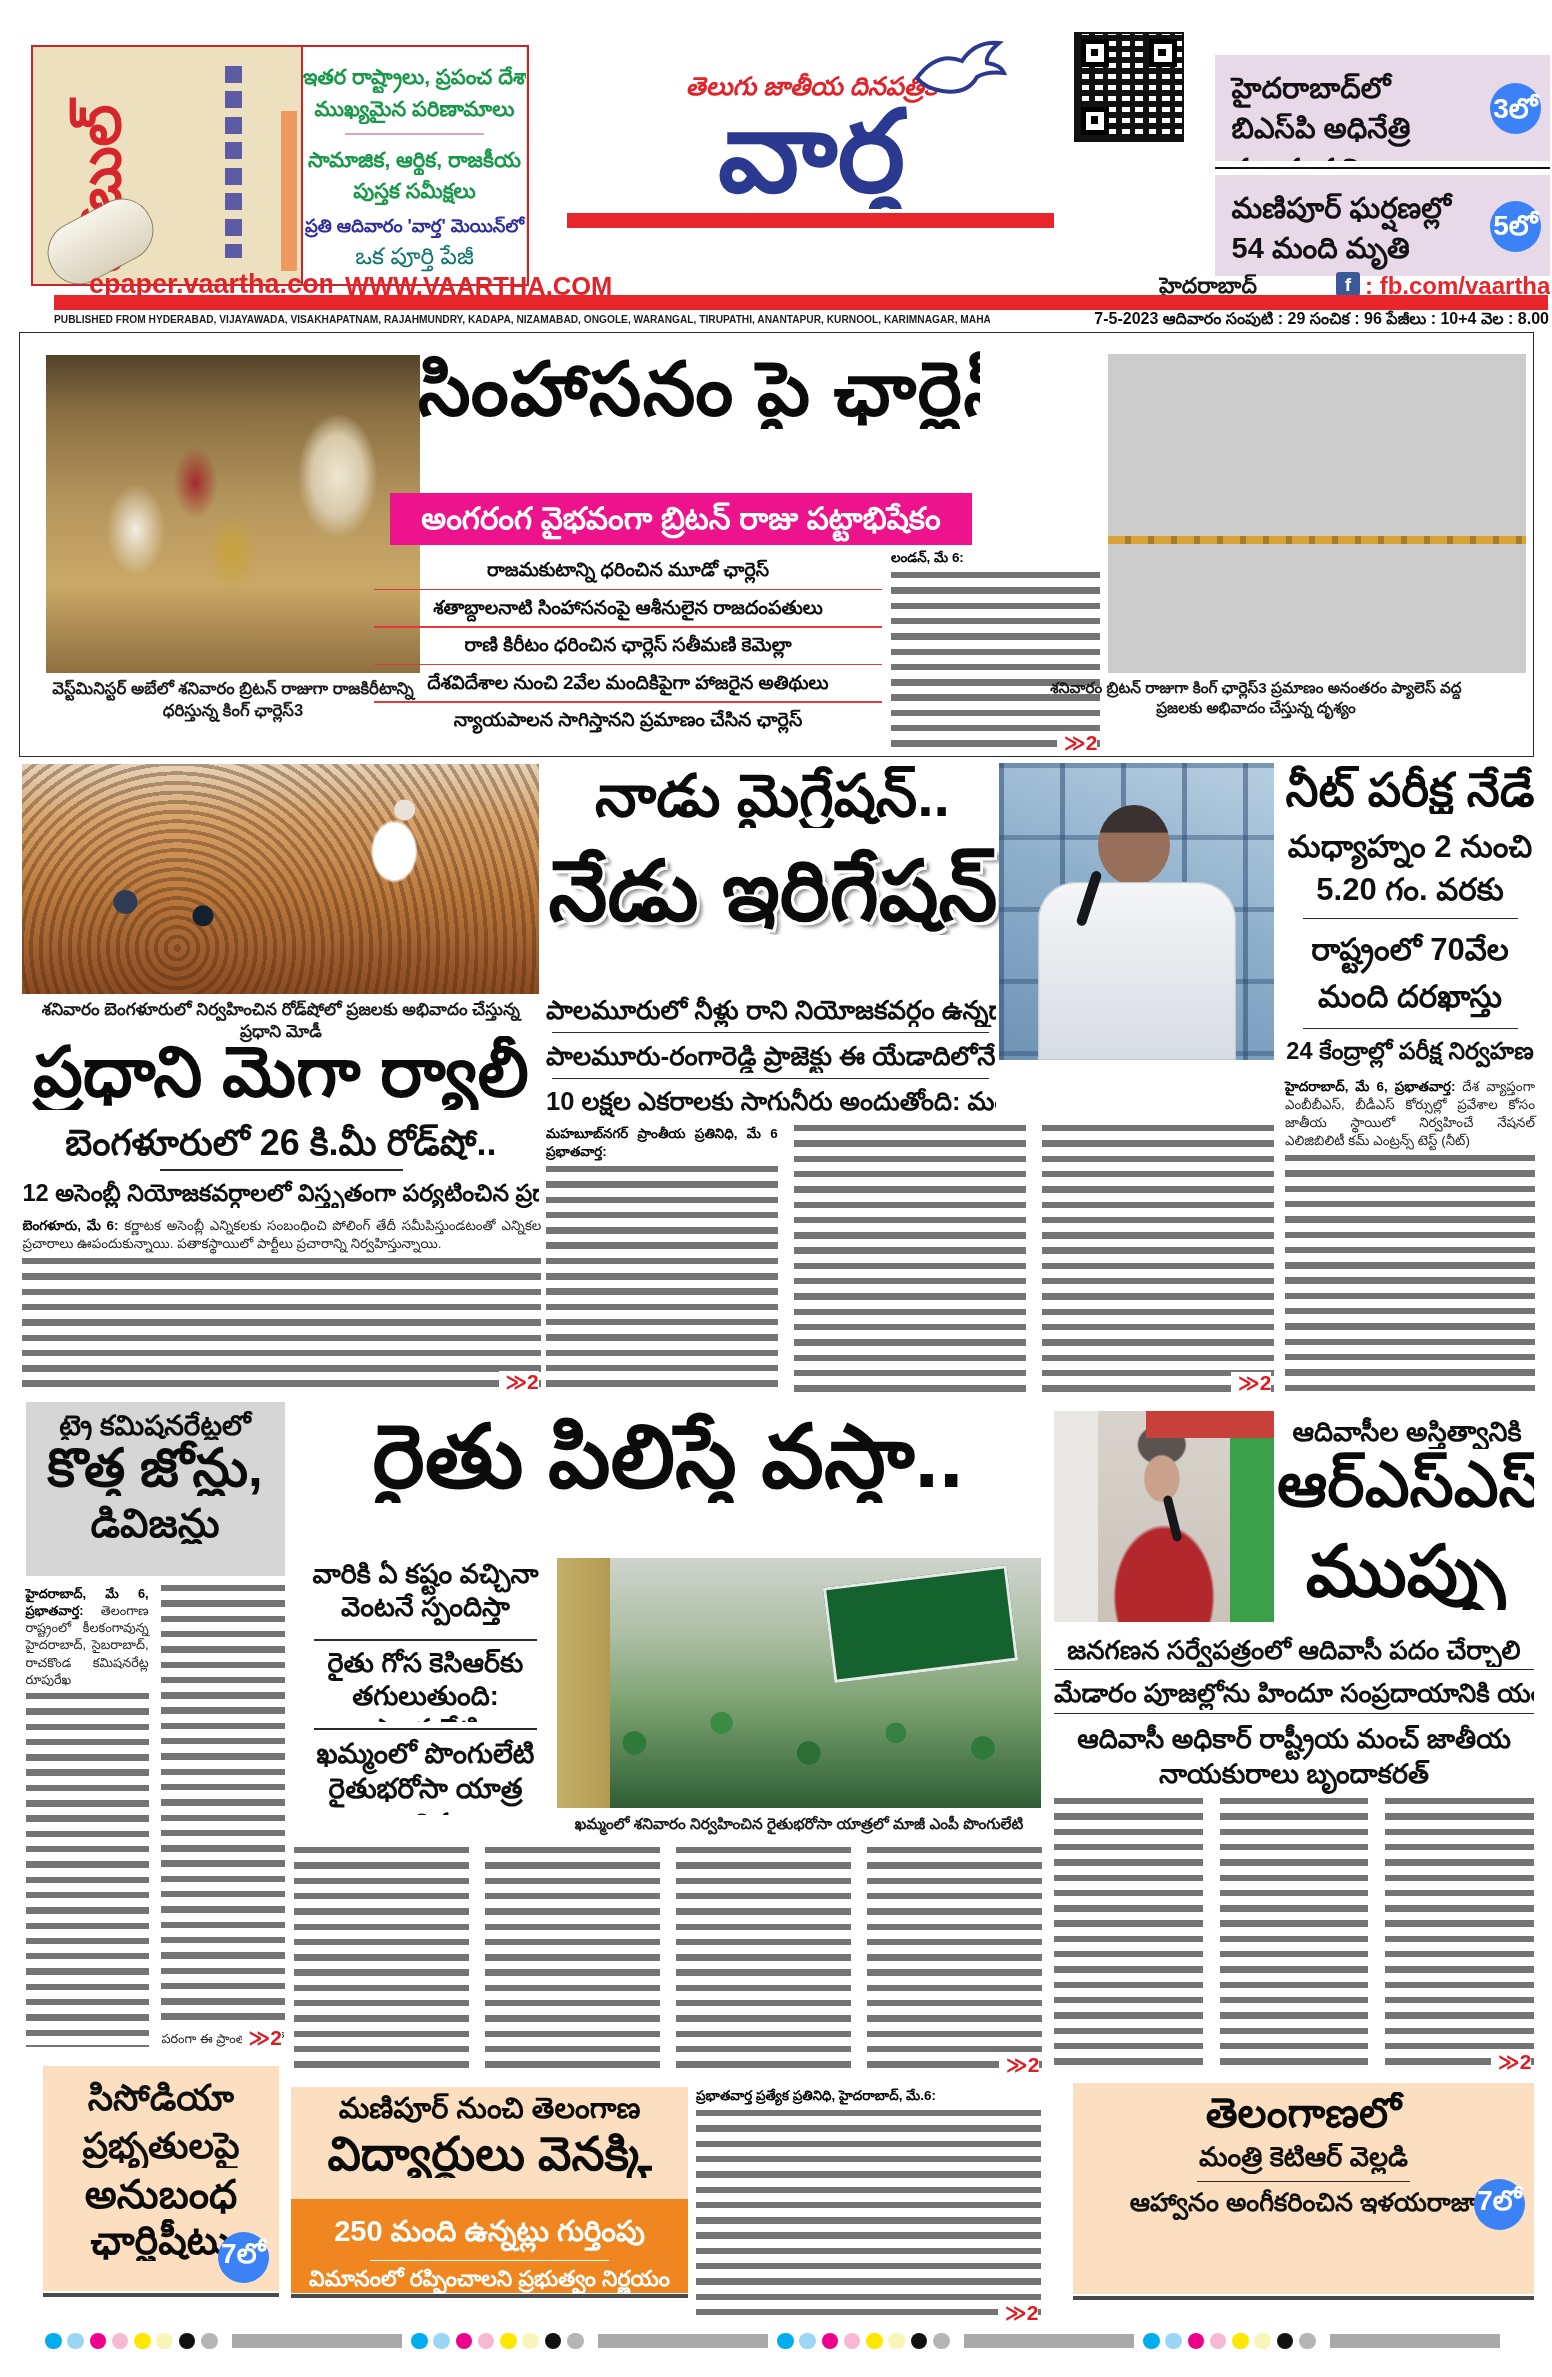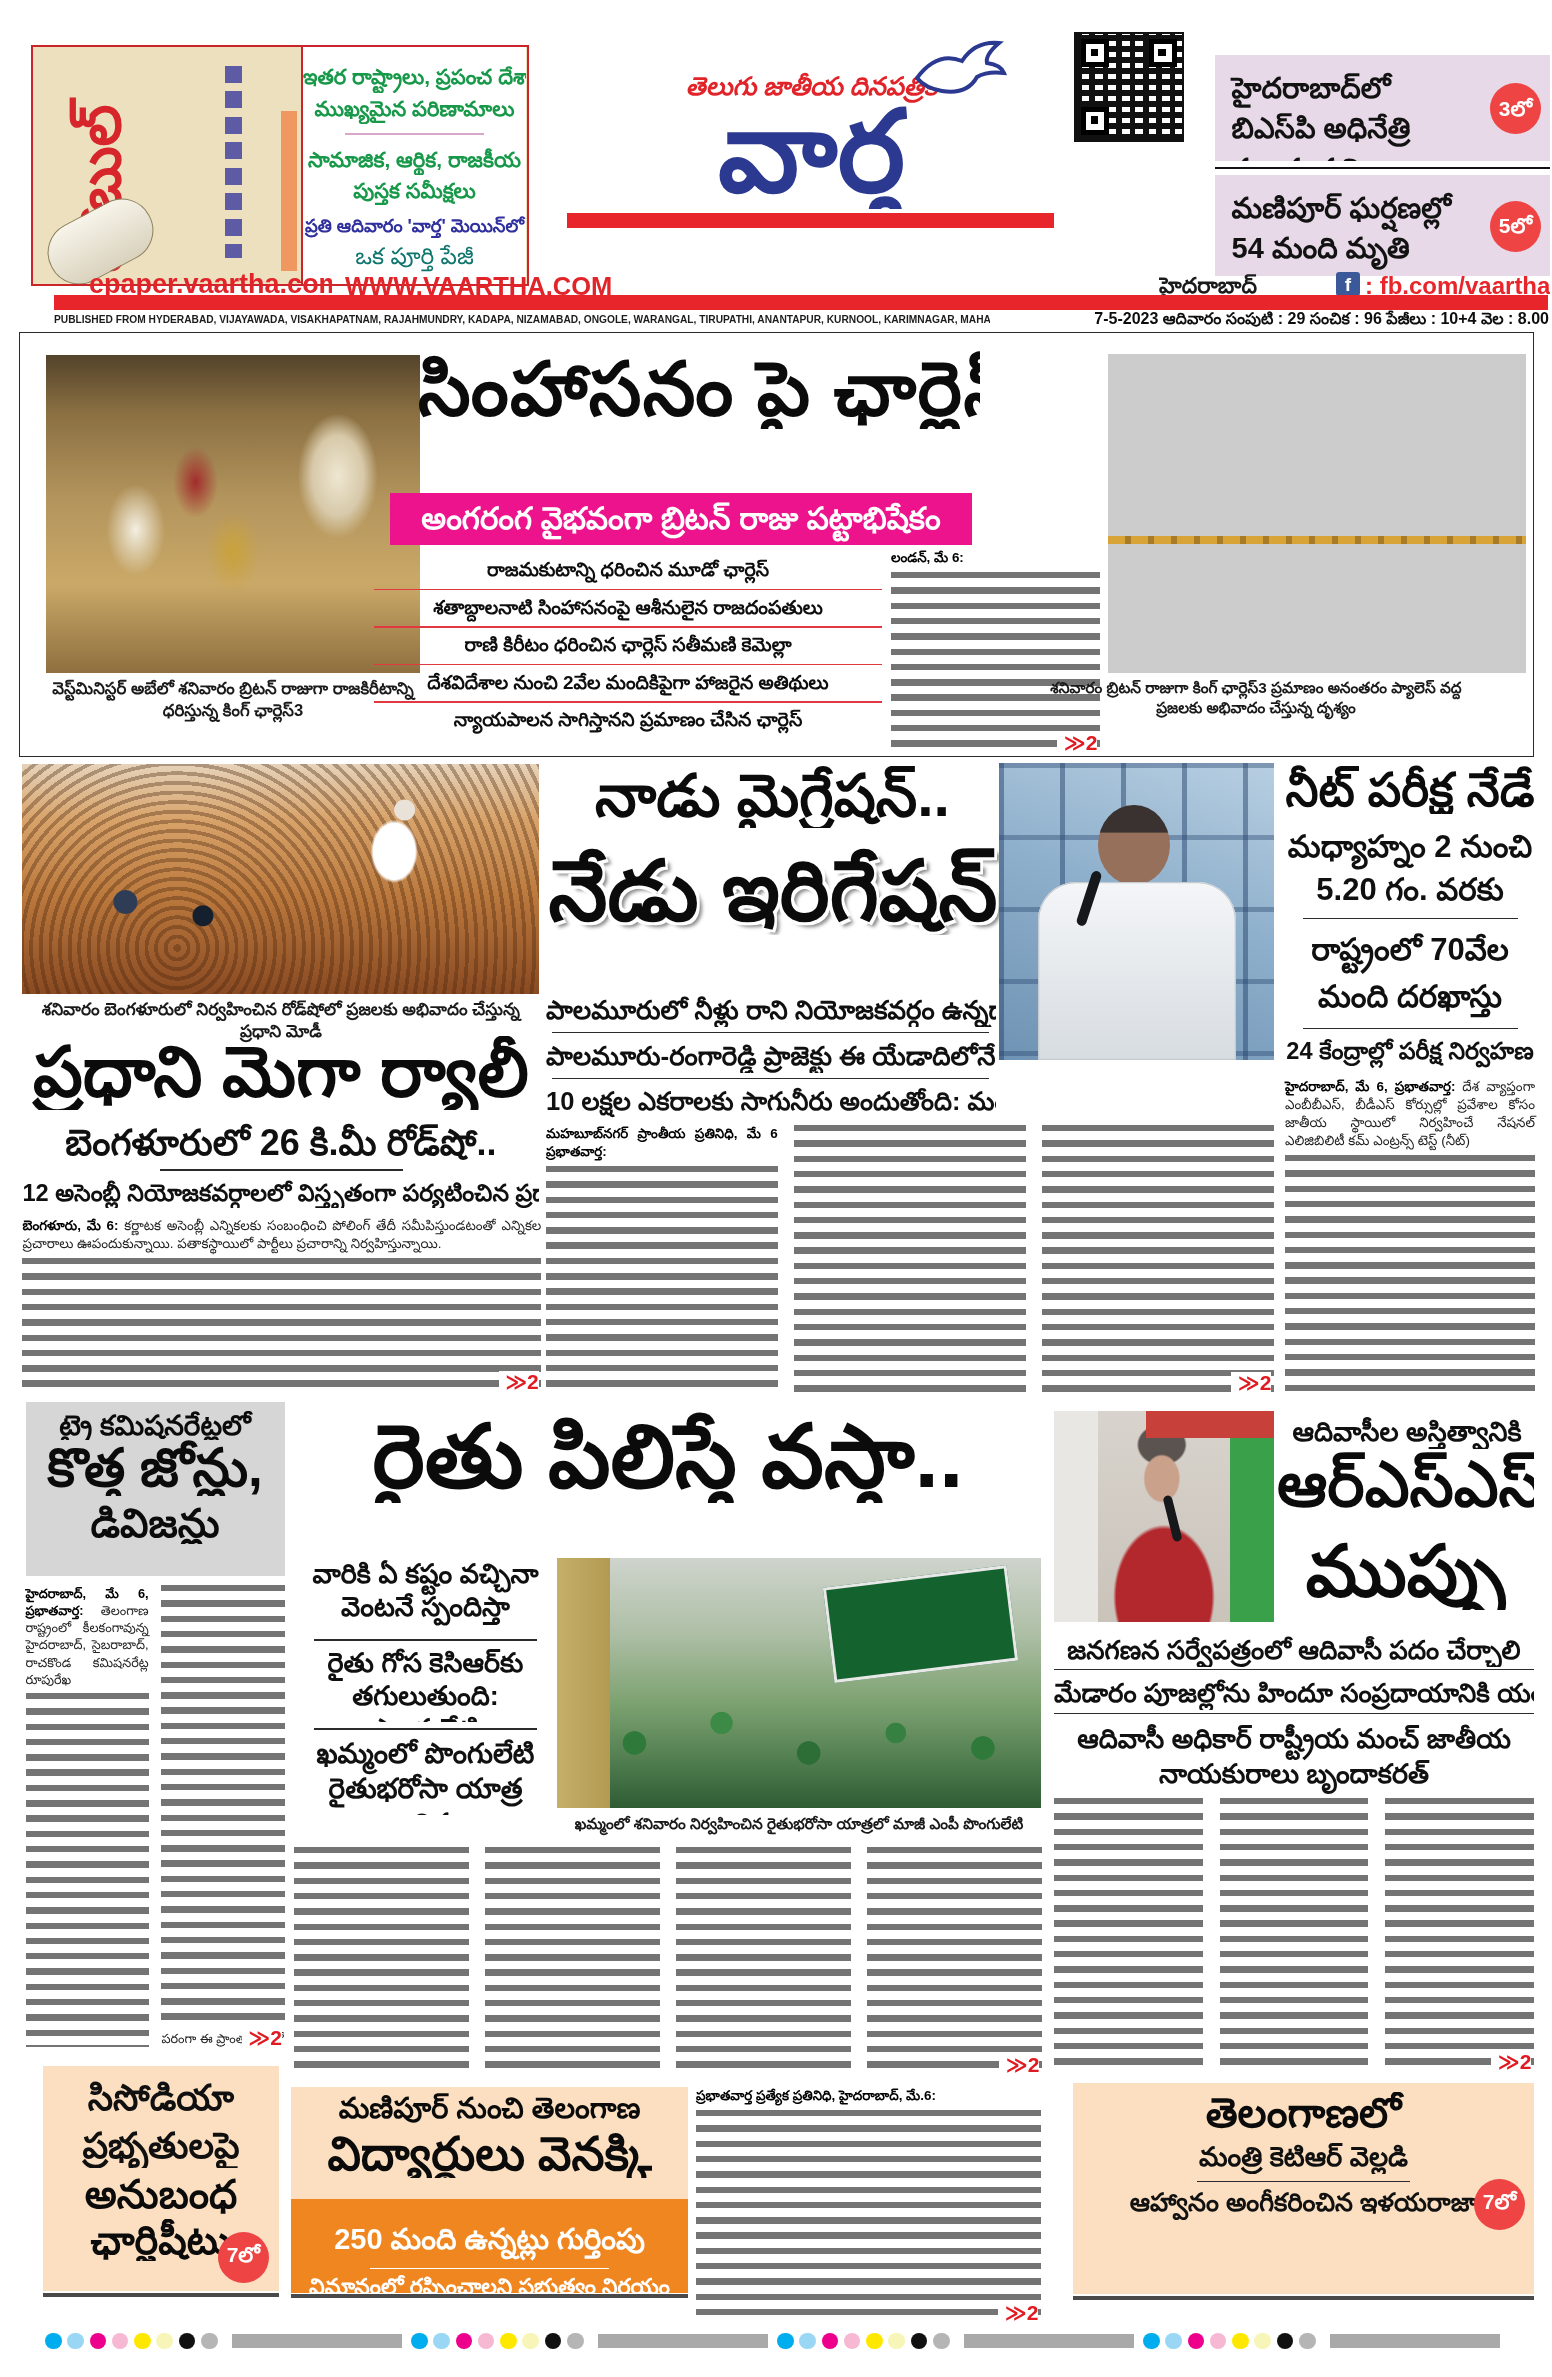--- a/index.html
+++ b/index.html
@@ -14,22 +14,22 @@
   .caption{font-weight:700;color:#1a1a1a;text-align:center;line-height:1.3;font-size:16.6px}
   .lead{font-size:13.4px;line-height:1.34;margin:0 0 5.1px;color:#222;text-align:justify}
   .lead b{color:#000}
   .greek{flex:1;min-height:23px;background:repeating-linear-gradient(180deg,#515151 0 6.4px,#fff 6.4px 15.3px);opacity:.8}
   .bodyblk{display:flex;gap:16.6px;box-sizing:border-box}
   .bodyblk .col{flex:1;display:flex;flex-direction:column;min-width:0}
   .jump{position:absolute;right:2.6px;bottom:-1.3px;color:#e01b22;font-weight:900;font-size:21px;background:#fff;padding-left:6.4px;line-height:1;cursor:pointer}
   .rule{background:#2b2b2b;height:1.9px}
   .redrule{background:#e0393f;height:1.9px}
   .pinkband{background:#ec138c;color:#fff}
-  .pgcircle{position:absolute;width:51px;height:51px;border-radius:50%;background:#ef4444;color:#fff;
-            font-weight:900;font-size:21px;display:flex;align-items:center;justify-content:center;cursor:pointer}
+  .pgcircle{position:absolute;width:51px;height:51px;border-radius:50%;background:#3b82f6;color:#fff;
+            font-weight:900;font-size:28px;display:flex;align-items:center;justify-content:center;cursor:pointer}
   .teaser{background:#e7d9e7;font-weight:900;font-size:29px;line-height:1.4;color:#121212;
           padding:12.8px 72px 12.8px 16.6px;box-sizing:border-box;cursor:pointer}
   .peach{background:#fbdfc0}
   .ph{overflow:hidden;background:#ccc}
   .bullet{font-weight:800;font-size:19px;text-align:center;color:#0e0e0e;padding:6.4px 0;line-height:1.2}
   .greenline{color:#18994a;font-weight:800;font-size:21px;line-height:1.5;text-align:center}
   .qr{background:#fff;border:2.6px solid #111;box-sizing:border-box;
       background-image:repeating-linear-gradient(0deg,#111 0 5.7px,transparent 5.7px 11px),
                        repeating-linear-gradient(90deg,#111 0 5.7px,transparent 5.7px 13.4px)}
   .qr .finder{position:absolute;width:28px;height:28px;background:#fff;border:5.7px solid #000;box-sizing:border-box}
@@ -329,21 +329,21 @@
     <div class="hl nw" style="font-size:40px;margin-top:3.8px">ఛార్జిషీటు</div>
     <span class="pgcircle" style="right:10.2px;bottom:7.7px">7లో</span>
   </div>
   <div class="abs botrule" style="left:43px;top:2293px;width:236px"></div>
 
   <div class="abs" style="left:291px;top:2087px;width:397px;height:206px">
     <div class="peach ctr" style="height:112px;padding-top:6.4px;box-sizing:border-box">
       <div class="hl nw" style="font-size:29px">మణిపూర్ నుంచి తెలంగాణ</div>
       <div class="hl nw" style="font-size:47px;margin-top:5.1px">విద్యార్థులు వెనక్కి</div>
     </div>
-    <div class="ctr" style="height:94px;background:#f0861f;color:#fff;padding-top:24px;box-sizing:border-box">
+    <div class="ctr" style="height:94px;background:#f0861f;color:#fff;padding-top:16px;box-sizing:border-box">
       <div class="nw" style="font-weight:700;font-size:29px">250 మంది ఉన్నట్లు గుర్తింపు</div>
       <div style="width:60%;height:1.3px;background:#fff;margin:5.1px auto"></div>
       <div class="nw" style="font-weight:700;font-size:22px">విమానంలో రప్పించాలని ప్రభుత్వం నిర్ణయం</div>
     </div>
   </div>
   <div class="abs botrule" style="left:291px;top:2294px;width:397px"></div>
 
   <div class="abs bodyblk" style="left:696px;top:2087px;width:345px;height:235px">
     <div class="col">
       <p class="lead"><b>ప్రభాతవార్త ప్రత్యేక ప్రతినిధి, హైదరాబాద్, మే.6:</b></p>

